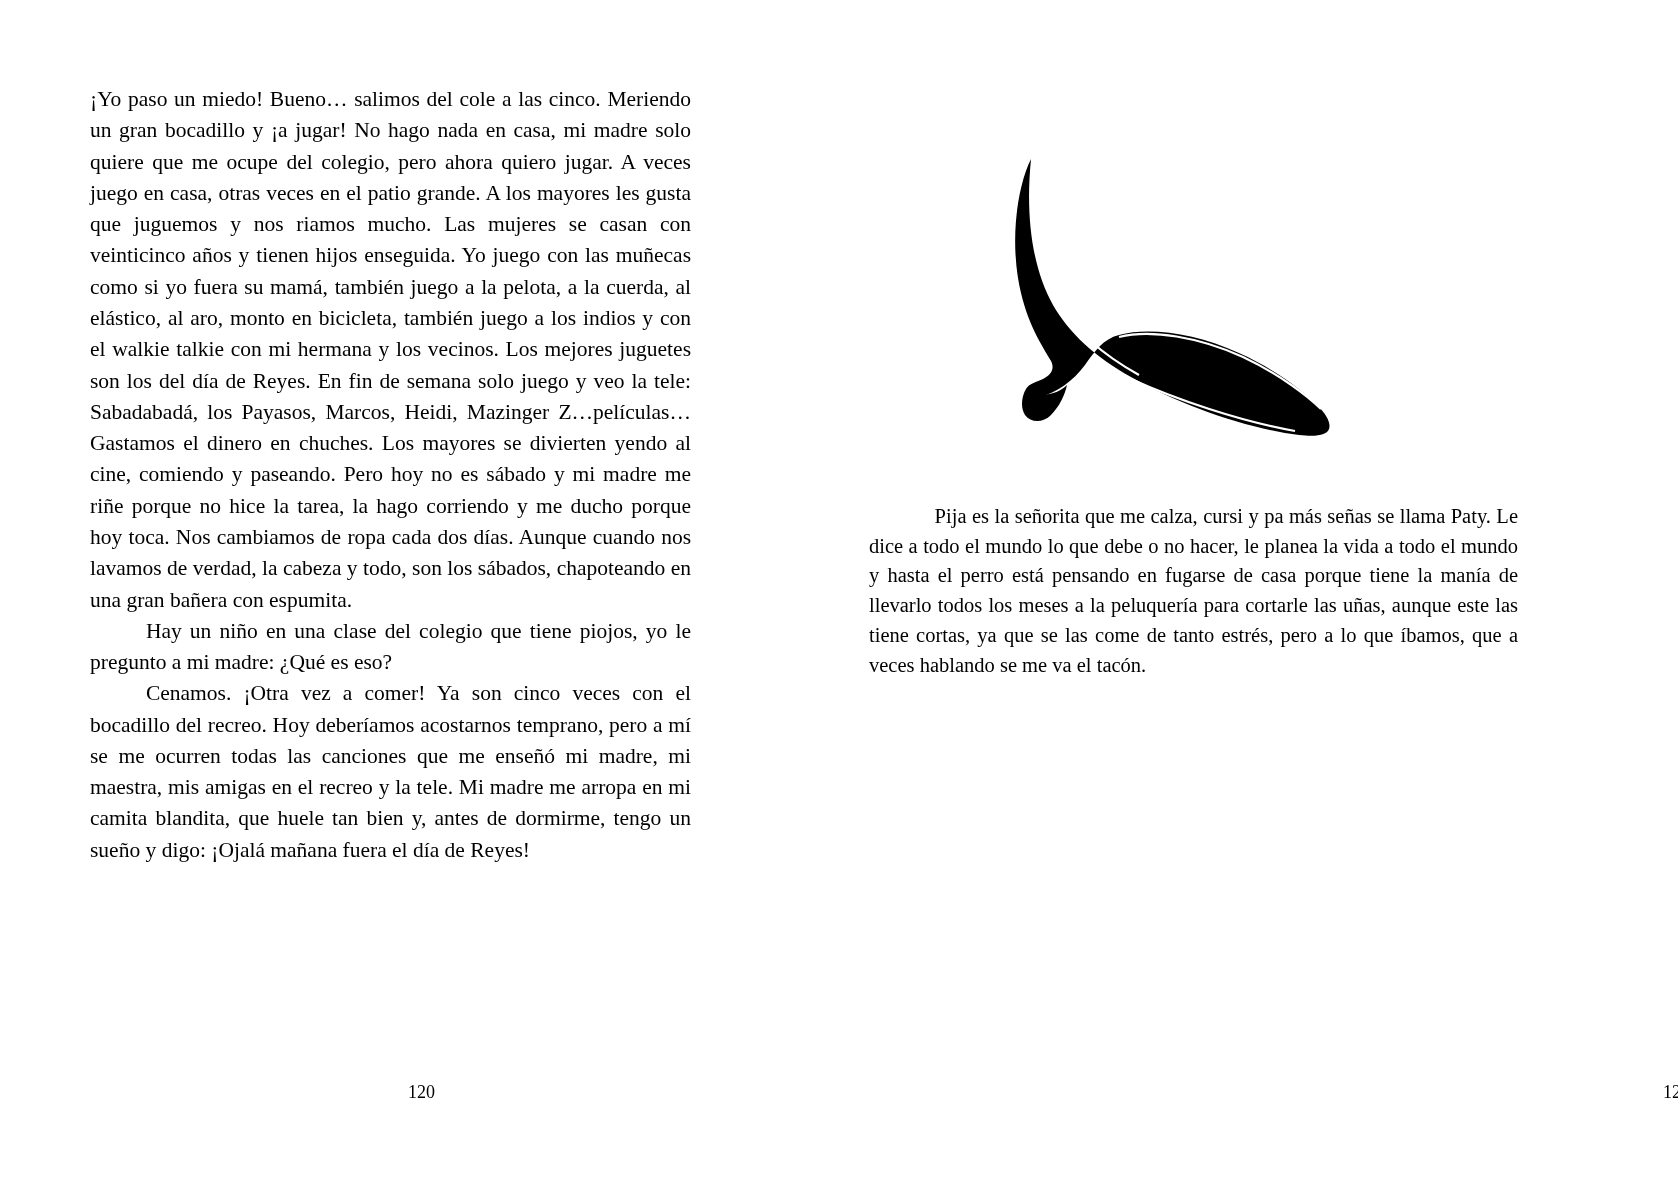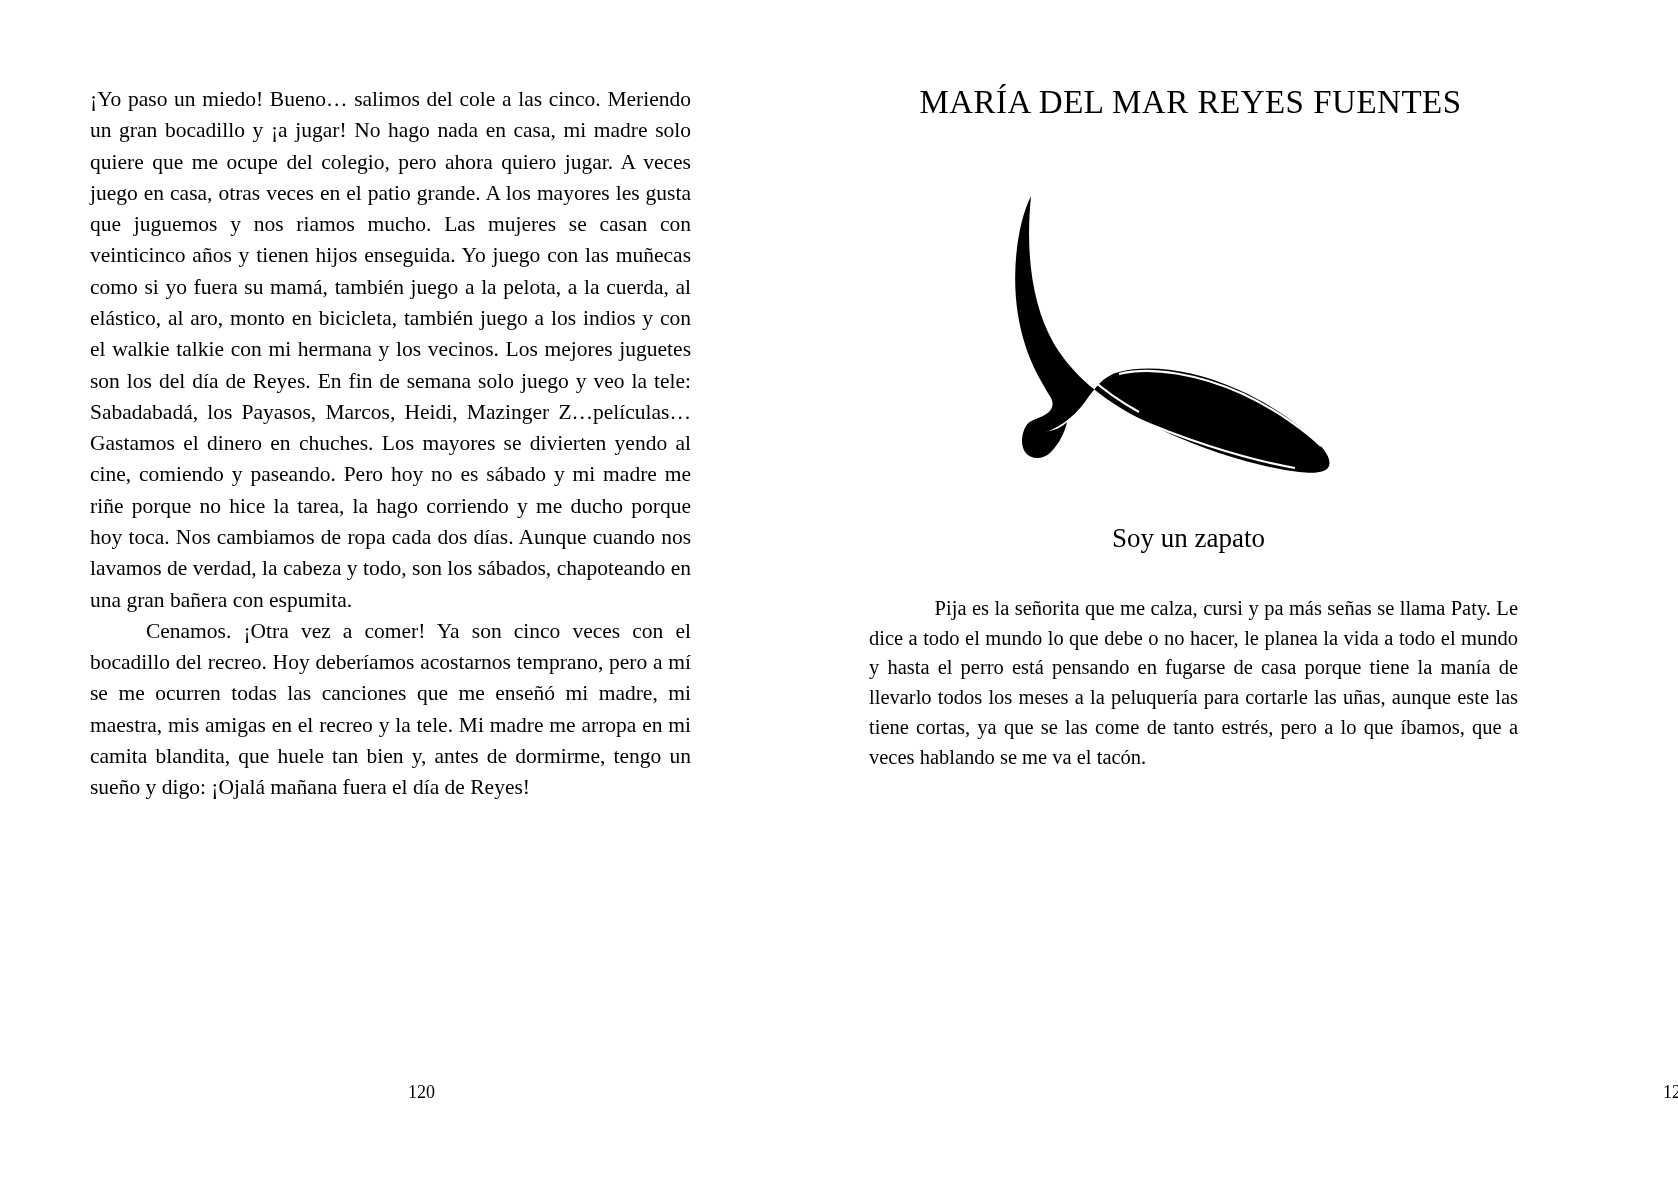--- a/index.html
+++ b/index.html
@@ -104,27 +104,27 @@
   }
 </style>
 </head>
 <body>
 
 <div class="spread">
 
   <div class="page page-left">
     <div class="body-text">
       <p>¡Yo paso un miedo! Bueno… salimos del cole a las cinco. Meriendo un gran bocadillo y ¡a jugar! No hago nada en casa, mi madre solo quiere que me ocupe del colegio, pero ahora quiero jugar. A veces juego en casa, otras veces en el patio grande. A los mayores les gusta que juguemos y nos riamos mucho. Las mujeres se casan con veinticinco años y tienen hijos enseguida. Yo juego con las muñecas como si yo fuera su mamá, también juego a la pelota, a la cuerda, al elástico, al aro, monto en bicicleta, también juego a los indios y con el walkie talkie con mi hermana y los vecinos. Los mejores juguetes son los del día de Reyes. En fin de semana solo juego y veo la tele: Sabadabadá, los Payasos, Marcos, Heidi, Mazinger Z…películas… Gastamos el dinero en chuches. Los mayores se divierten yendo al cine, comiendo y paseando. Pero hoy no es sábado y mi madre me riñe porque no hice la tarea, la hago corriendo y me ducho porque hoy toca. Nos cambiamos de ropa cada dos días. Aunque cuando nos lavamos de verdad, la cabeza y todo, son los sábados, chapoteando en una gran bañera con espumita.</p>
+      <p class="indent">Hay un niño en una clase del colegio que tiene piojos, yo le pregunto a mi madre: ¿Qué es eso?</p>
       <p class="indent">Cenamos. ¡Otra vez a comer! Ya son cinco veces con el bocadillo del recreo. Hoy deberíamos acostarnos temprano, pero a mí se me ocurren todas las canciones que me enseñó mi madre, mi maestra, mis amigas en el recreo y la tele. Mi madre me arropa en mi camita blandita, que huele tan bien y, antes de dormirme, tengo un sueño y digo: ¡Ojalá mañana fuera el día de Reyes!</p>
     </div>
     <div class="folio folio-left">120</div>
   </div>
 
   <div class="page page-right">
-    <h1 class="author-title">MARÍA DEL MAR REYES FUENTES</h1>
 
     <div class="illustration">
       <svg width="390" height="300" viewBox="0 0 390 300" aria-hidden="true">
 
         <path fill="#000000" d="M32 12
           C 18 40, 10 96, 22 146
           C 30 180, 44 200, 52 214
           C 56 222, 52 228, 44 232
           C 34 236, 28 238, 26 244
           C 24 250, 30 252, 40 250
@@ -146,21 +146,20 @@
           C 30 76, 38 122, 58 154
           C 76 184, 104 208, 140 228"></path>
         <path fill="none" stroke="#ffffff" stroke-width="2.2" d="M120 190
           C 152 182, 200 190, 244 210
           C 282 228, 310 250, 322 262"></path>
         <path fill="none" stroke="#ffffff" stroke-width="2.2" d="M132 232
           C 176 252, 240 274, 296 284"></path>
       </svg>
     </div>
 
-    <h2 class="piece-title">Soy un zapato</h2>
 
     <div class="right-body">
       <p>Pija es la señorita que me calza, cursi y pa más señas se llama Paty. Le dice a todo el mundo lo que debe o no hacer, le planea la vida a todo el mundo y hasta el perro está pensando en fugarse de casa porque tiene la manía de llevarlo todos los meses a la peluquería para cortarle las uñas, aunque este las tiene cortas, ya que se las come de tanto estrés, pero a lo que íbamos, que a veces hablando se me va el tacón.</p>
     </div>
 
     <div class="folio folio-right">121</div>
   </div>
 
 </div>
 

